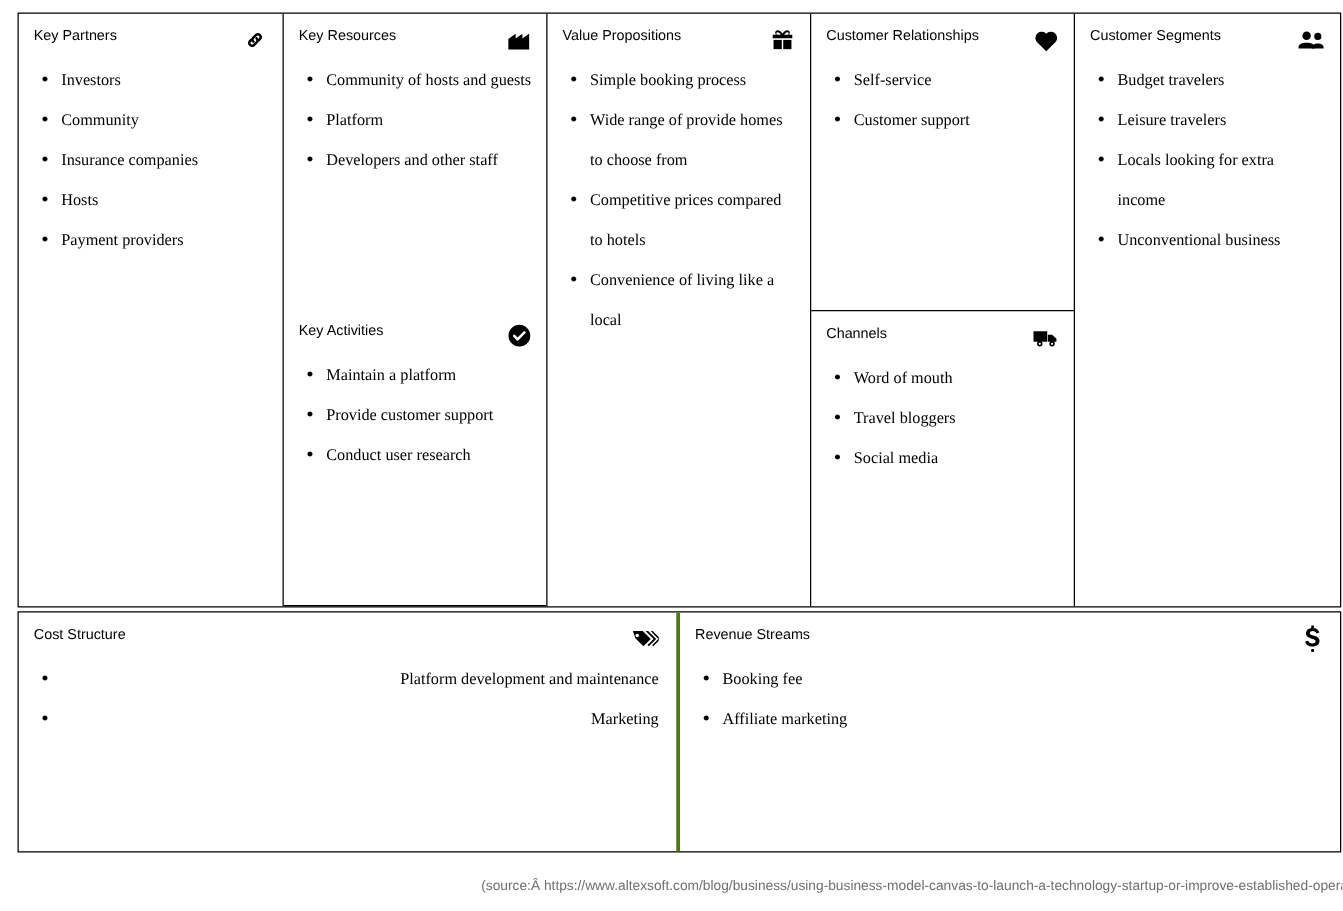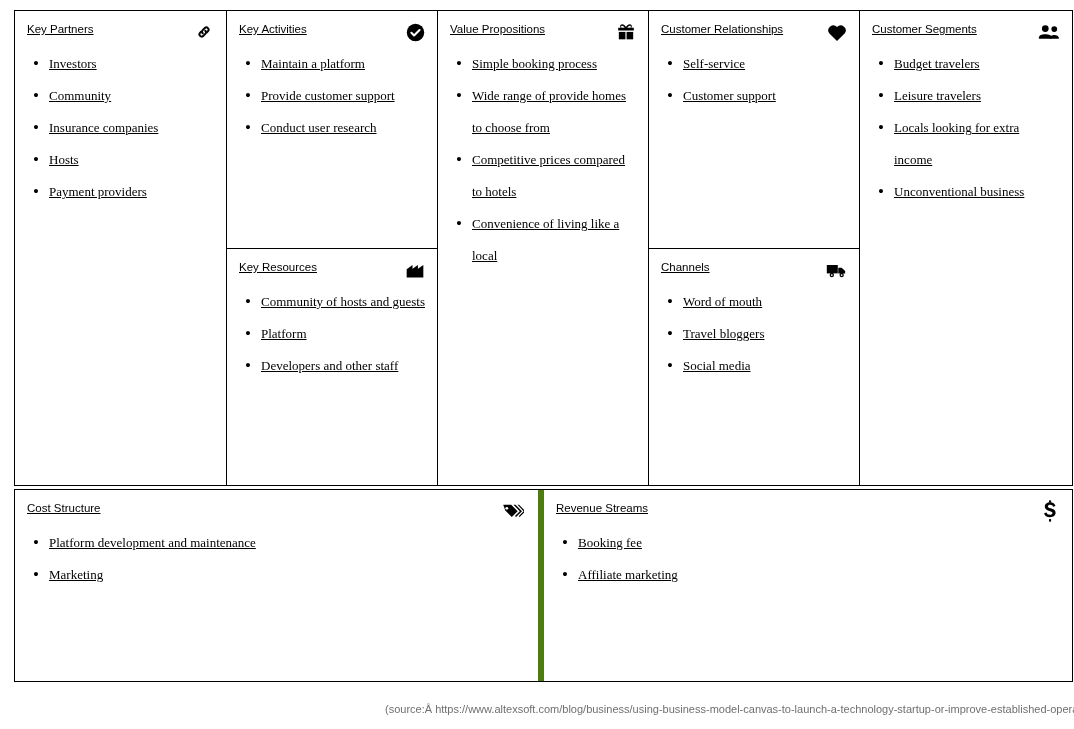--- a/index.html
+++ b/index.html
@@ -33,21 +33,20 @@
     display: flex;
     border: 1px solid #000000;
     box-sizing: border-box;
     background: #ffffff;
   }
   .col {
     box-sizing: border-box;
     display: flex;
     flex-direction: column;
     min-width: 0;
-    text-decoration: underline;
   }
   .col-divider { border-right: 1px solid #000000; }
 
   .col-kp { width: 212px; }
   .col-ka { width: 211px; }
   .col-vp { width: 211px; }
   .col-cr { width: 211px; }
   .col-cs { width: 212px; flex: 1 1 auto; }
 
   .cell {
@@ -118,21 +117,22 @@
     top: 479px;
     width: 1059px;
     height: 193px;
     display: flex;
     border: 1px solid #000000;
     box-sizing: border-box;
     background: #ffffff;
   }
   .col-cost {
     width: 529px;
-    border-right: 6px solid #4d7c0f;
+    border-right: 3px solid #4d7c0f;
+    text-align: right;
   }
   .col-rev { flex: 1 1 auto; }
   .cell-wide {
     box-sizing: border-box;
     height: 191px;
     padding: 11px 14px 8px 12px;
     overflow: hidden;
   }
 
   
@@ -171,49 +171,49 @@
           <li>Investors</li>
           <li>Community</li>
           <li>Insurance companies</li>
           <li>Hosts</li>
           <li>Payment providers</li>
         </ul>
       </div>
     </div>
 
     <div class="col col-ka col-divider">
+      <div class="cell cell-half-bottom">
+        <div class="cell-head">
+          <div class="cell-title">Key Resources</div>
+          <div class="cell-icon">
+            <svg width="20" height="18" viewBox="0 0 24 20" fill="currentColor" aria-hidden="true">
+              <path d="M2 19h20V4l-6.5 4.6V4L9 8.6V4L2 9.1z"></path>
+            </svg>
+          </div>
+        </div>
+        <ul class="items">
+          <li>Community of hosts and guests</li>
+          <li>Platform</li>
+          <li>Developers and other staff</li>
+        </ul>
+      </div>
       <div class="cell cell-half-top">
         <div class="cell-head">
           <div class="cell-title">Key Activities</div>
           <div class="cell-icon">
             <svg width="19" height="19" viewBox="0 0 24 24" fill="currentColor" aria-hidden="true">
               <circle cx="12" cy="12" r="11"></circle>
               <path d="M6.8 12.3l3.4 3.4 6.9-6.9" fill="none" stroke="#ffffff" stroke-width="2.6" stroke-linecap="round" stroke-linejoin="round"></path>
             </svg>
           </div>
         </div>
         <ul class="items">
           <li>Maintain a platform</li>
           <li>Provide customer support</li>
           <li>Conduct user research</li>
-        </ul>
-      </div>
-      <div class="cell cell-half-bottom">
-        <div class="cell-head">
-          <div class="cell-title">Key Resources</div>
-          <div class="cell-icon">
-            <svg width="20" height="18" viewBox="0 0 24 20" fill="currentColor" aria-hidden="true">
-              <path d="M2 19h20V4l-6.5 4.6V4L9 8.6V4L2 9.1z"></path>
-            </svg>
-          </div>
-        </div>
-        <ul class="items">
-          <li>Community of hosts and guests</li>
-          <li>Platform</li>
-          <li>Developers and other staff</li>
         </ul>
       </div>
     </div>
 
     <div class="col col-vp col-divider">
       <div class="cell cell-full">
         <div class="cell-head">
           <div class="cell-title">Value Propositions</div>
           <div class="cell-icon">
             <svg width="20" height="19" viewBox="0 0 24 22" fill="currentColor" aria-hidden="true">

